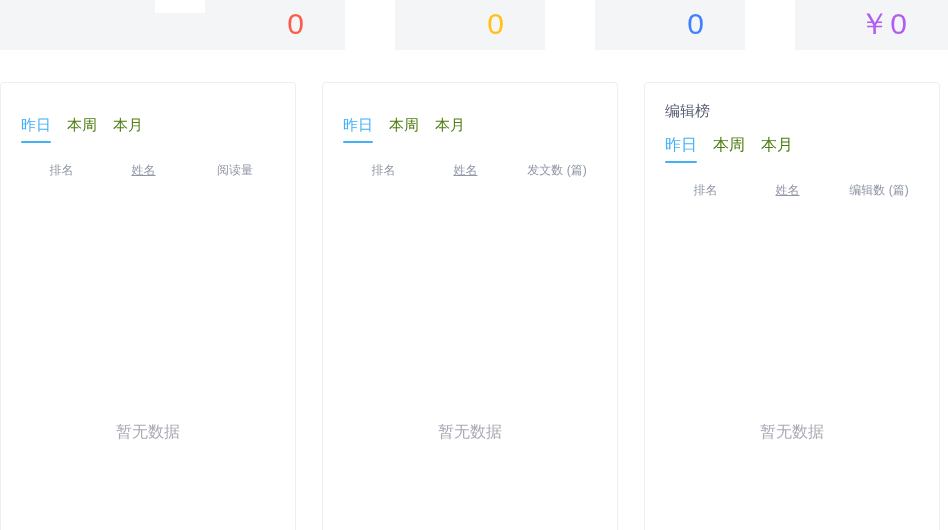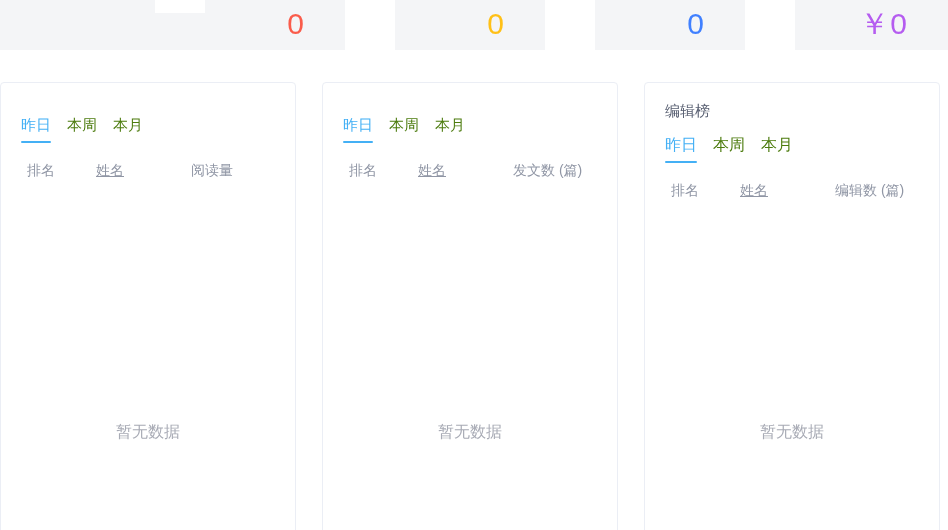--- a/index.html
+++ b/index.html
@@ -115,23 +115,24 @@
     bottom: 0;
     height: 2px;
     background: #44b0f5;
     border-radius: 1px;
   }
   .panel.p3 .tab { font-size: 16px; }
 
   .col-head {
     display: flex;
     margin-top: 18px;
-    font-size: 14px;
+    font-size: 12px;
     color: #9096a5;
     line-height: 18px;
+    text-align: center;
   }
   .col-head .c-rank { width: 79px; padding-left: 10px; box-sizing: border-box; }
   .col-head .c-name { width: 95px; box-sizing: border-box; text-decoration: underline; }
   .col-head .c-val  { flex: 1; box-sizing: border-box; }
 
   .empty-state {
     position: absolute;
     left: 0;
     right: 0;
     top: 340px;

